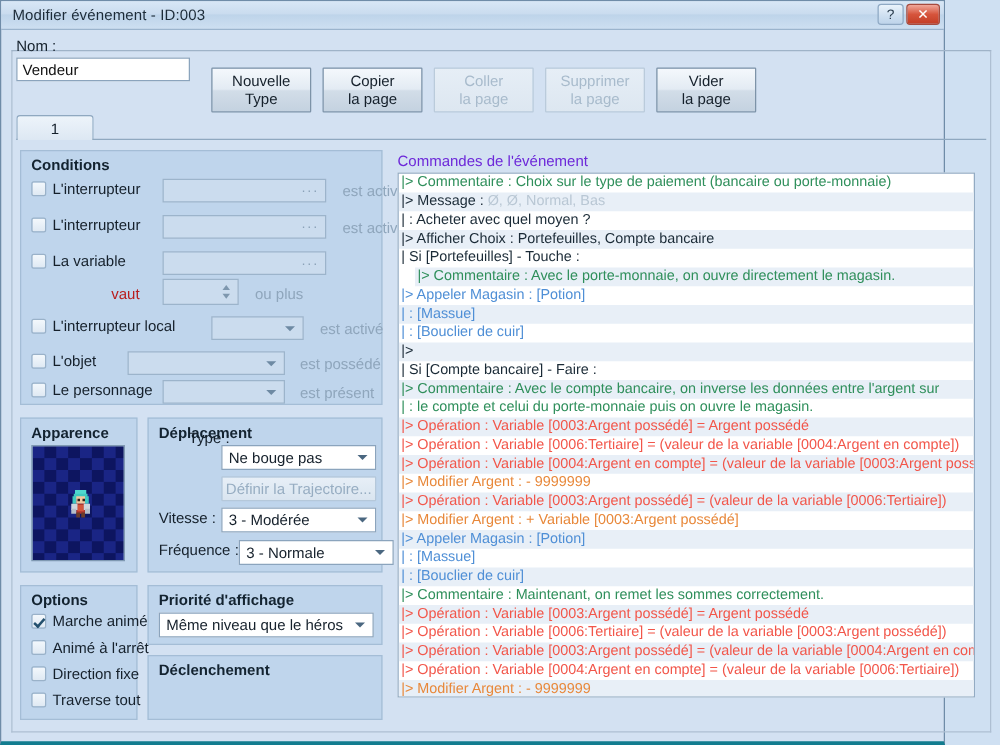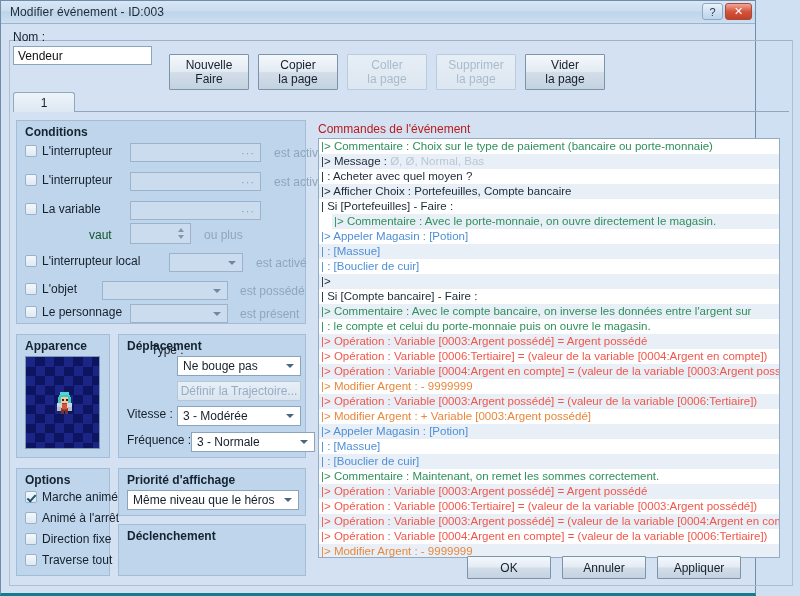--- a/index.html
+++ b/index.html
@@ -89,21 +89,21 @@
   .cbx{
     width:12px;height:12px;box-sizing:border-box;flex:0 0 12px;
     border:1px solid #9ab2c9;background:linear-gradient(to bottom,#f3f8fc,#dfe9f3);
     border-radius:2px;margin-right:5px;position:relative;
   }
   .cbx.on:after{
     content:"";position:absolute;left:3px;top:1px;width:3px;height:7px;
     border:solid #23506e;border-width:0 2px 2px 0;transform:rotate(42deg);
   }
   .clbl{font-size:12px;color:#15202b;white-space:nowrap;}
-  .clbl.dim{color:#14532d;}
+  .clbl.dim{color:#b91c1c;}
   .fld{
     box-sizing:border-box;height:19px;border:1px solid #9cb4cb;
     background:#cbdcee;position:relative;
   }
   .fld .dots{
     position:absolute;right:5px;top:3px;color:#8ba2b8;font-size:11px;letter-spacing:1px;
   }
   .combo{
     box-sizing:border-box;height:19px;border:1px solid #9cb4cb;
     background:#cbdcee;position:relative;
@@ -151,21 +151,21 @@
     color:#97adc2;font-size:12px;display:flex;align-items:center;justify-content:center;
   }
   
   #options{left:15px;top:444px;width:94px;height:108px;}
   .orow{position:absolute;left:8px;display:flex;align-items:center;}
   
   #priorite{left:117px;top:444px;width:188px;height:48px;}
   
   #declenchement{left:117px;top:500px;width:188px;height:52px;}
   
-  .cmd-title{position:absolute;left:317px;top:98px;font-size:12px;color:#b91c1c;}
+  .cmd-title{position:absolute;left:317px;top:98px;font-size:12px;color:#6d28d9;}
   #cmdbox{
     position:absolute;left:317px;top:114px;width:462px;height:420px;
     box-sizing:border-box;border:1px solid #93abc3;background:#fff;overflow:hidden;
   }
   .cline{
     height:15px;line-height:15px;white-space:nowrap;overflow:hidden;
     font-size:11.5px;padding-left:2px;font-family:"Liberation Sans",sans-serif;
   }
   .cline.alt{background:#e8eff7;}
   
@@ -201,21 +201,21 @@
     <div class="inner-frame"></div>
 
     <div class="nom-label">
       <span>Nom :</span>
     </div>
     <input class="nom-input" type="text" value="Vendeur" style="">
 
     <div class="pagebtns">
       <div class="pbtn">
         <span>Nouvelle</span>
-        <span>Faire</span>
+        <span>Type</span>
       </div>
       <div class="pbtn">
         <span>Copier</span>
         <span>la page</span>
       </div>
       <div class="pbtn dis">
         <span>Coller</span>
         <span>la page</span>
       </div>
       <div class="pbtn dis">
@@ -384,21 +384,21 @@
     <div class="panel" id="declenchement">
       <div class="ptitle">Déclenchement</div>
     </div>
 
     <div class="cmd-title">Commandes de l'événement</div>
     <div id="cmdbox">
         <div class="cline" style="color: rgb(47, 143, 91);">|&gt; Commentaire : Choix sur le type de paiement (bancaire ou porte-monnaie)</div>
         <div class="cline alt"><span style="color: rgb(26, 42, 54);">|&gt; Message :</span><span style="color: rgb(185, 199, 212);"> Ø, Ø, Normal, Bas</span></div>
         <div class="cline" style="color: rgb(26, 42, 54);">|            : Acheter avec quel moyen ?</div>
         <div class="cline alt" style="color: rgb(26, 42, 54);">|&gt; Afficher Choix : Portefeuilles, Compte bancaire</div>
-        <div class="cline" style="color: rgb(26, 42, 54);">|  Si [Portefeuilles] - Faire :</div>
+        <div class="cline" style="color: rgb(26, 42, 54);">|  Si [Portefeuilles] - Touche :</div>
         <div class="cline alt" style="color: rgb(47, 143, 91); margin-left: 13px;">   |&gt; Commentaire : Avec le porte-monnaie, on ouvre directement le magasin.</div>
         <div class="cline" style="color: rgb(79, 143, 214);">   |&gt; Appeler Magasin : [Potion]</div>
         <div class="cline alt" style="color: rgb(79, 143, 214);">   |               : [Massue]</div>
         <div class="cline" style="color: rgb(79, 143, 214);">   |               : [Bouclier de cuir]</div>
         <div class="cline alt" style="color: rgb(26, 42, 54);">   |&gt;</div>
         <div class="cline" style="color: rgb(26, 42, 54);">|  Si [Compte bancaire] - Faire :</div>
         <div class="cline alt" style="color: rgb(47, 143, 91);">   |&gt; Commentaire : Avec le compte bancaire, on inverse les données entre l'argent sur</div>
         <div class="cline" style="color: rgb(47, 143, 91);">   |               : le compte et celui du porte-monnaie puis on ouvre le magasin.</div>
         <div class="cline alt" style="color: rgb(242, 86, 74);">   |&gt; Opération : Variable [0003:Argent possédé] = Argent possédé</div>
         <div class="cline" style="color: rgb(242, 86, 74);">   |&gt; Opération : Variable [0006:Tertiaire] = (valeur de la variable [0004:Argent en compte])</div>
@@ -410,26 +410,15 @@
         <div class="cline" style="color: rgb(79, 143, 214);">   |               : [Massue]</div>
         <div class="cline alt" style="color: rgb(79, 143, 214);">   |               : [Bouclier de cuir]</div>
         <div class="cline" style="color: rgb(47, 143, 91);">   |&gt; Commentaire : Maintenant, on remet les sommes correctement.</div>
         <div class="cline alt" style="color: rgb(242, 86, 74);">   |&gt; Opération : Variable [0003:Argent possédé] = Argent possédé</div>
         <div class="cline" style="color: rgb(242, 86, 74);">   |&gt; Opération : Variable [0006:Tertiaire] = (valeur de la variable [0003:Argent possédé])</div>
         <div class="cline alt" style="color: rgb(242, 86, 74);">   |&gt; Opération : Variable [0003:Argent possédé] = (valeur de la variable [0004:Argent en compte])</div>
         <div class="cline" style="color: rgb(242, 86, 74);">   |&gt; Opération : Variable [0004:Argent en compte] = (valeur de la variable [0006:Tertiaire])</div>
         <div class="cline alt" style="color: rgb(232, 136, 58);">   |&gt; Modifier Argent : - 9999999</div>
       </div>
 
-    <div class="bottombtns">
-      <div class="bbtn">
-        <span>OK</span>
-      </div>
-      <div class="bbtn">
-        <span>Annuler</span>
-      </div>
-      <div class="bbtn">
-        <span>Appliquer</span>
-      </div>
-    </div>
 
   </div>
 </div>
 
 </body></html>

